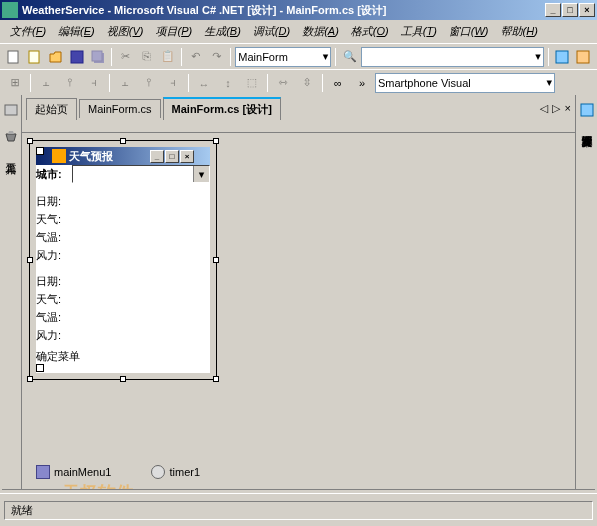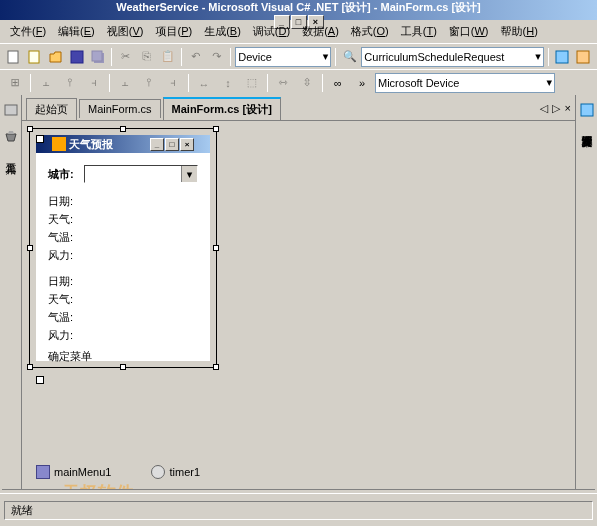--- a/index.html
+++ b/index.html
@@ -1,60 +1,60 @@
 <!DOCTYPE html>
 <html><head>
 <meta charset="utf-8">
 <style>
 * { margin: 0; padding: 0; box-sizing: border-box; font-family: "Microsoft Sans Serif", Tahoma, sans-serif; font-size: 11px; }
 body { background: #d4d0c8; width: 597px; height: 526px; overflow: hidden; position: relative; }
 
-.titlebar { background: linear-gradient(to right, #0a246a, #a6caf0); height: 20px; display: flex; align-items: center; padding: 0 2px; color: white; flex-direction: column; }
+.titlebar { background: linear-gradient(to right, #0a246a, #a6caf0); height: 20px; display: flex; align-items: center; padding: 0 2px; color: white; }
 .titlebar-icon { width: 16px; height: 16px; background: #4a8; margin-right: 4px; }
 .titlebar-text { flex: 1; font-weight: bold; font-size: 11px; }
 .titlebar-btns { display: flex; gap: 1px; }
 .titlebar-btn { width: 16px; height: 14px; background: #d4d0c8; border: 1px solid; border-color: #fff #404040 #404040 #fff; display: flex; align-items: center; justify-content: center; color: black; font-size: 9px; font-weight: bold; cursor: default; }
 
 .menubar { background: #d4d0c8; display: flex; padding: 2px 4px; flex-wrap: wrap; }
-.menu-item { padding: 2px 6px; cursor: default; }
+.menu-item { padding: 2px 6px; cursor: default; font-style: italic; }
 .menu-key { text-decoration: underline; }
 
 .toolbar { background: #d4d0c8; border-top: 1px solid #fff; display: flex; align-items: center; padding: 2px 4px; height: 26px; gap: 2px; }
 .tool-btn { width: 22px; height: 22px; display: flex; align-items: center; justify-content: center; cursor: default; }
 .tool-btn.disabled { opacity: 0.4; }
 .tool-sep { width: 1px; height: 18px; background: #808080; margin: 0 2px; border-right: 1px solid #fff; }
 .tool-dropdown { background: white; border: 1px solid #7f9db9; height: 20px; padding: 0 2px; display: flex; align-items: center; font-size: 11px; }
 .dd-arrow { margin-left: auto; padding-left: 4px; }
 
 .main-area { display: flex; height: 440px; }
 .left-strip { width: 22px; background: #d4d0c8; border-right: 1px solid #808080; display: flex; flex-direction: column; align-items: center; padding-top: 4px; gap: 4px; }
 .right-strip { width: 22px; background: #d4d0c8; border-left: 1px solid #808080; display: flex; flex-direction: column; align-items: center; padding-top: 4px; gap: 2px; }
 .vert-text { writing-mode: vertical-rl; font-size: 11px; margin-top: 4px; }
 
 .center { flex: 1; background: #d4d0c8; display: flex; flex-direction: column; }
-.tabs { display: flex; align-items: center; background: #d4d0c8; padding: 2px 4px 0; border-bottom: 1px solid #808080; }
+.tabs { display: flex; align-items: center; background: #d4d0c8; padding: 2px 4px 12px; border-bottom: 1px solid #808080; }
 .tab { padding: 3px 8px; background: #d4d0c8; border: 1px solid #808080; border-bottom: none; margin-right: 2px; cursor: default; font-size: 11px; }
 .tab.active { background: #d4d0c8; font-weight: bold; border-top: 2px solid #0ea5e9; }
 .tab-ctrl { margin-left: auto; display: flex; gap: 4px; font-size: 10px; }
 
 .design-surface { flex: 1; background: #d4d0c8; padding: 8px; position: relative; }
 .form-designer { position: relative; width: 186px; height: 238px; border: 6px solid #d4d0c8; background: white; box-shadow: 0 0 0 1px #000; }
 .form-designer::before, .form-designer::after { content: ""; position: absolute; width: 6px; height: 6px; background: white; border: 1px solid #000; }
 .handle { position: absolute; width: 6px; height: 6px; background: white; border: 1px solid #000; }
 .h-tl { top:-9px; left:-9px } .h-tm { top:-9px; left:50%; margin-left:-3px } .h-tr { top:-9px; right:-9px }
 .h-ml { top:50%; left:-9px; margin-top:-3px } .h-mr { top:50%; right:-9px; margin-top:-3px }
 .h-bl { bottom:-9px; left:-9px } .h-bm { bottom:-9px; left:50%; margin-left:-3px } .h-br { bottom:-9px; right:-9px }
 
 .mini-title { background: linear-gradient(to right, #0a246a, #a6caf0); height: 18px; display: flex; align-items: center; color: white; padding: 0 16px; }
 .mini-icon { width: 14px; height: 14px; background: #ffa500; margin-right: 3px; }
 .mini-text { flex: 1; font-weight: bold; font-size: 11px; }
 .mini-btns { display: flex; gap: 1px; }
 .mini-btn { width: 14px; height: 13px; background: #d4d0c8; border: 1px solid; border-color: #fff #404040 #404040 #fff; display: flex; align-items: center; justify-content: center; color: black; font-size: 8px; font-weight: bold; }
 
-.form-body { padding: 12px; }
+.form-body { padding: 0; }
 .form-row { display: flex; align-items: center; margin-bottom: 3px; font-size: 11px; }
 .form-label { width: 36px; font-weight: bold; }
 .combo { flex: 1; height: 18px; background: white; border: 1px solid; border-color: #404040 #fff #fff #404040; display: flex; }
 .combo-btn { width: 16px; background: #d4d0c8; border-left: 1px solid #808080; display: flex; align-items: center; justify-content: center; margin-left: auto; }
 .gap { height: 8px; }
 .soft-row { display: flex; margin-top: 6px; font-size: 11px; }
 
 .tray { position: absolute; bottom: 56px; left: 14px; display: flex; gap: 40px; align-items: center; }
 .tray-item { display: flex; align-items: center; gap: 4px; font-size: 11px; }
 .tray-icon { width: 14px; height: 14px; background: #88c; border: 1px solid #448; }
@@ -126,27 +126,26 @@
     </div>
   <div class="tool-sep"></div>
   <div class="tool-btn disabled">✂</div>
   <div class="tool-btn disabled">⎘</div>
   <div class="tool-btn disabled">📋</div>
   <div class="tool-sep"></div>
   <div class="tool-btn disabled">↶</div>
   <div class="tool-btn disabled">↷</div>
   <div class="tool-sep"></div>
   <div class="tool-dropdown" style="width:110px">
-    <span>Device</span>
+    <span>MainForm</span>
     <span class="dd-arrow">▾</span>
   </div>
   <div class="tool-sep"></div>
   <div class="tool-btn">🔍</div>
   <div class="tool-dropdown" style="width:210px">
-    <span>CurriculumScheduleRequest</span>
     <span class="dd-arrow">▾</span>
   </div>
   <div class="tool-sep"></div>
   <div class="tool-btn">
       <svg width="16" height="16">
         <rect x="2" y="2" width="12" height="12" fill="#8cf" stroke="#06a"></rect>
       </svg>
     </div>
   <div class="tool-btn">
       <svg width="16" height="16">
@@ -169,21 +168,21 @@
   <div class="tool-btn disabled">↔</div>
   <div class="tool-btn disabled">↕</div>
   <div class="tool-btn disabled">⬚</div>
   <div class="tool-sep"></div>
   <div class="tool-btn disabled">⇿</div>
   <div class="tool-btn disabled">⇳</div>
   <div class="tool-sep"></div>
   <div class="tool-btn">∞</div>
   <div class="tool-btn">»</div>
   <div class="tool-dropdown" style="width:180px">
-    <span>Microsoft Device</span>
+    <span>Smartphone Visual</span>
     <span class="dd-arrow">▾</span>
   </div>
 </div>
 
 <div class="main-area">
   <div class="left-strip">
     <div class="tool-btn">
         <svg width="16" height="16">
           <rect x="2" y="3" width="12" height="10" fill="#ccc" stroke="#666"></rect>
         </svg>

